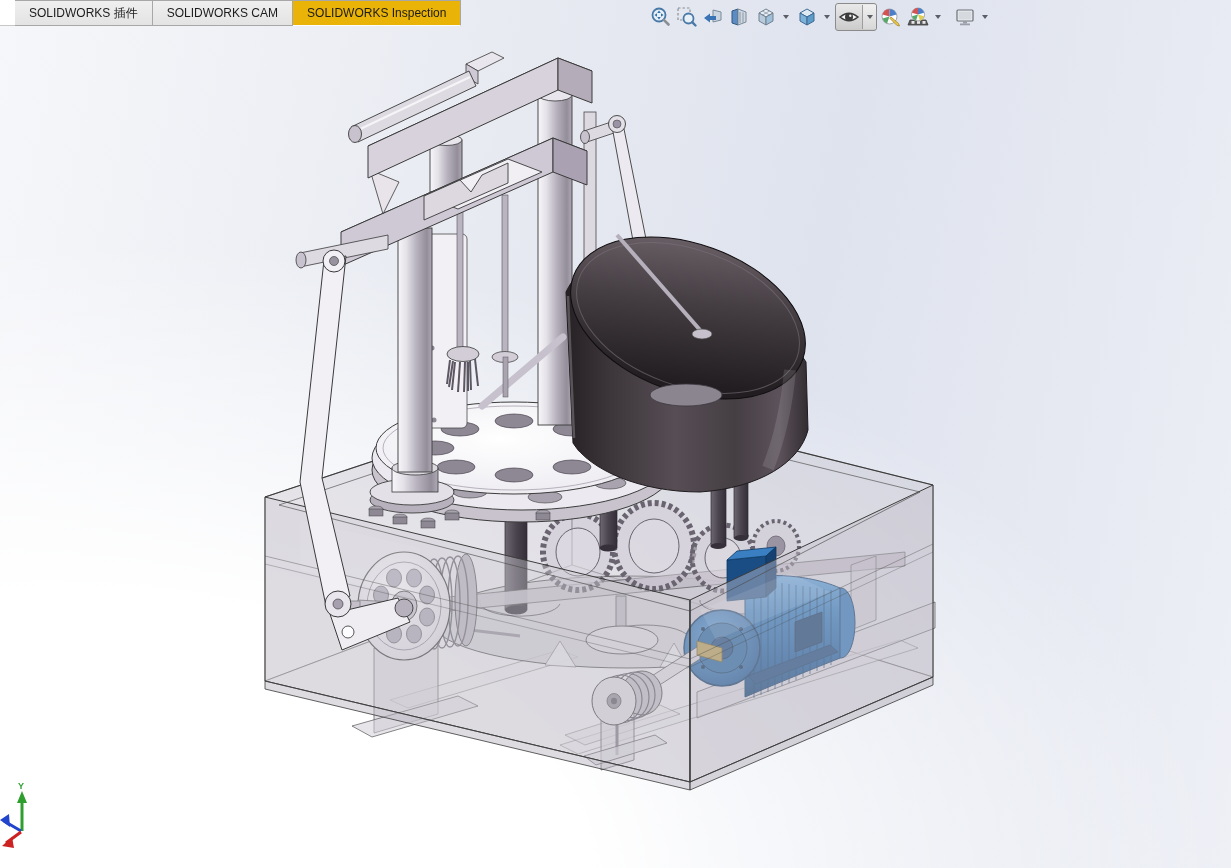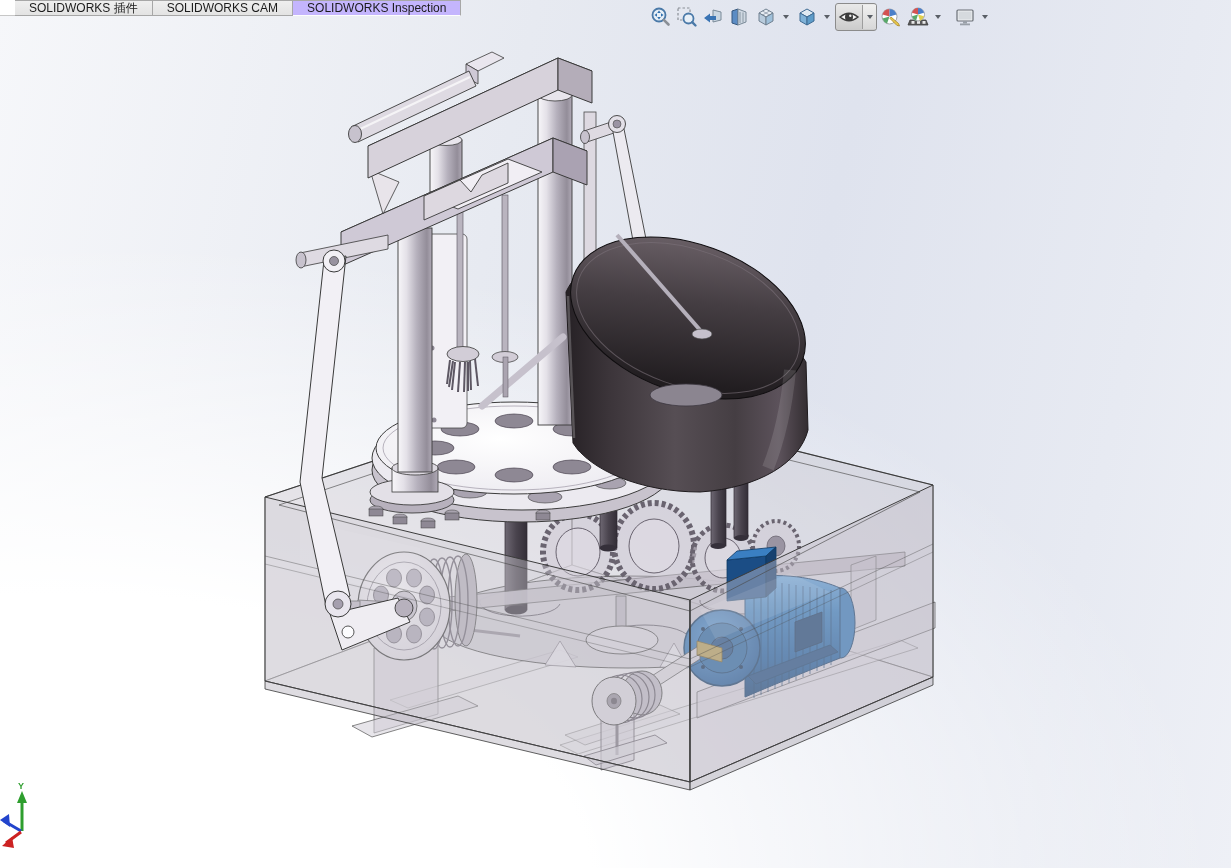--- a/index.html
+++ b/index.html
@@ -7,28 +7,28 @@
        font-family:"Liberation Sans","DejaVu Sans",sans-serif;-webkit-font-smoothing:antialiased;}
 
   
   .viewport{position:absolute;inset:0;
     background:
       radial-gradient(ellipse 150% 120% at 6% 102%, #ffffff 28%, rgba(255,255,255,0) 62%),
       linear-gradient(102deg,#f6f7fa 0%, #e7eaf1 38%, #dfe3ee 62%, #e7eaf2 85%, #eef0f6 100%);}
   svg.scene{position:absolute;left:0;top:0;}
 
   
-  .tabbar{position:absolute;left:0;top:0;height:16px;display:flex;align-items:stretch;z-index:30;}
+  .tabbar{position:absolute;left:0;top:0;height:26px;display:flex;align-items:stretch;z-index:30;}
   .tab-lead{width:15px;background:#ffffff;border-bottom:1px solid #c7c7c7;}
   .tab{display:flex;align-items:center;justify-content:center;padding:0 14px;
        font-size:12px;color:#1b1b1b;white-space:nowrap;
        background:linear-gradient(#efefef,#e3e3e3);
        border:1px solid #a7a7a7;border-left-width:0;cursor:default;}
   .tab:first-of-type{border-left-width:1px;}
-  .tab.active{background:#c4b5fd;border-bottom-color:#fdfdfd;}
+  .tab.active{background:#eab308;border-bottom-color:#fdfdfd;}
 
   
   .hud{position:absolute;left:648px;top:2px;height:30px;display:flex;align-items:center;z-index:30;}
   .hud-btn{display:flex;align-items:center;justify-content:center;width:26px;height:26px;
            background:transparent;border:1px solid transparent;border-radius:3px;padding:0;cursor:default;}
   .hud-dd{width:13px;height:26px;display:flex;align-items:center;justify-content:center;cursor:default;}
   .caret{width:0;height:0;border-left:3.5px solid transparent;border-right:3.5px solid transparent;
          border-top:4px solid #5a5f66;}
   .hud-group{display:flex;align-items:center;margin:0 1px;}
   .hud-group.pressed{border:1px solid #8b8b8b;border-radius:3px;

